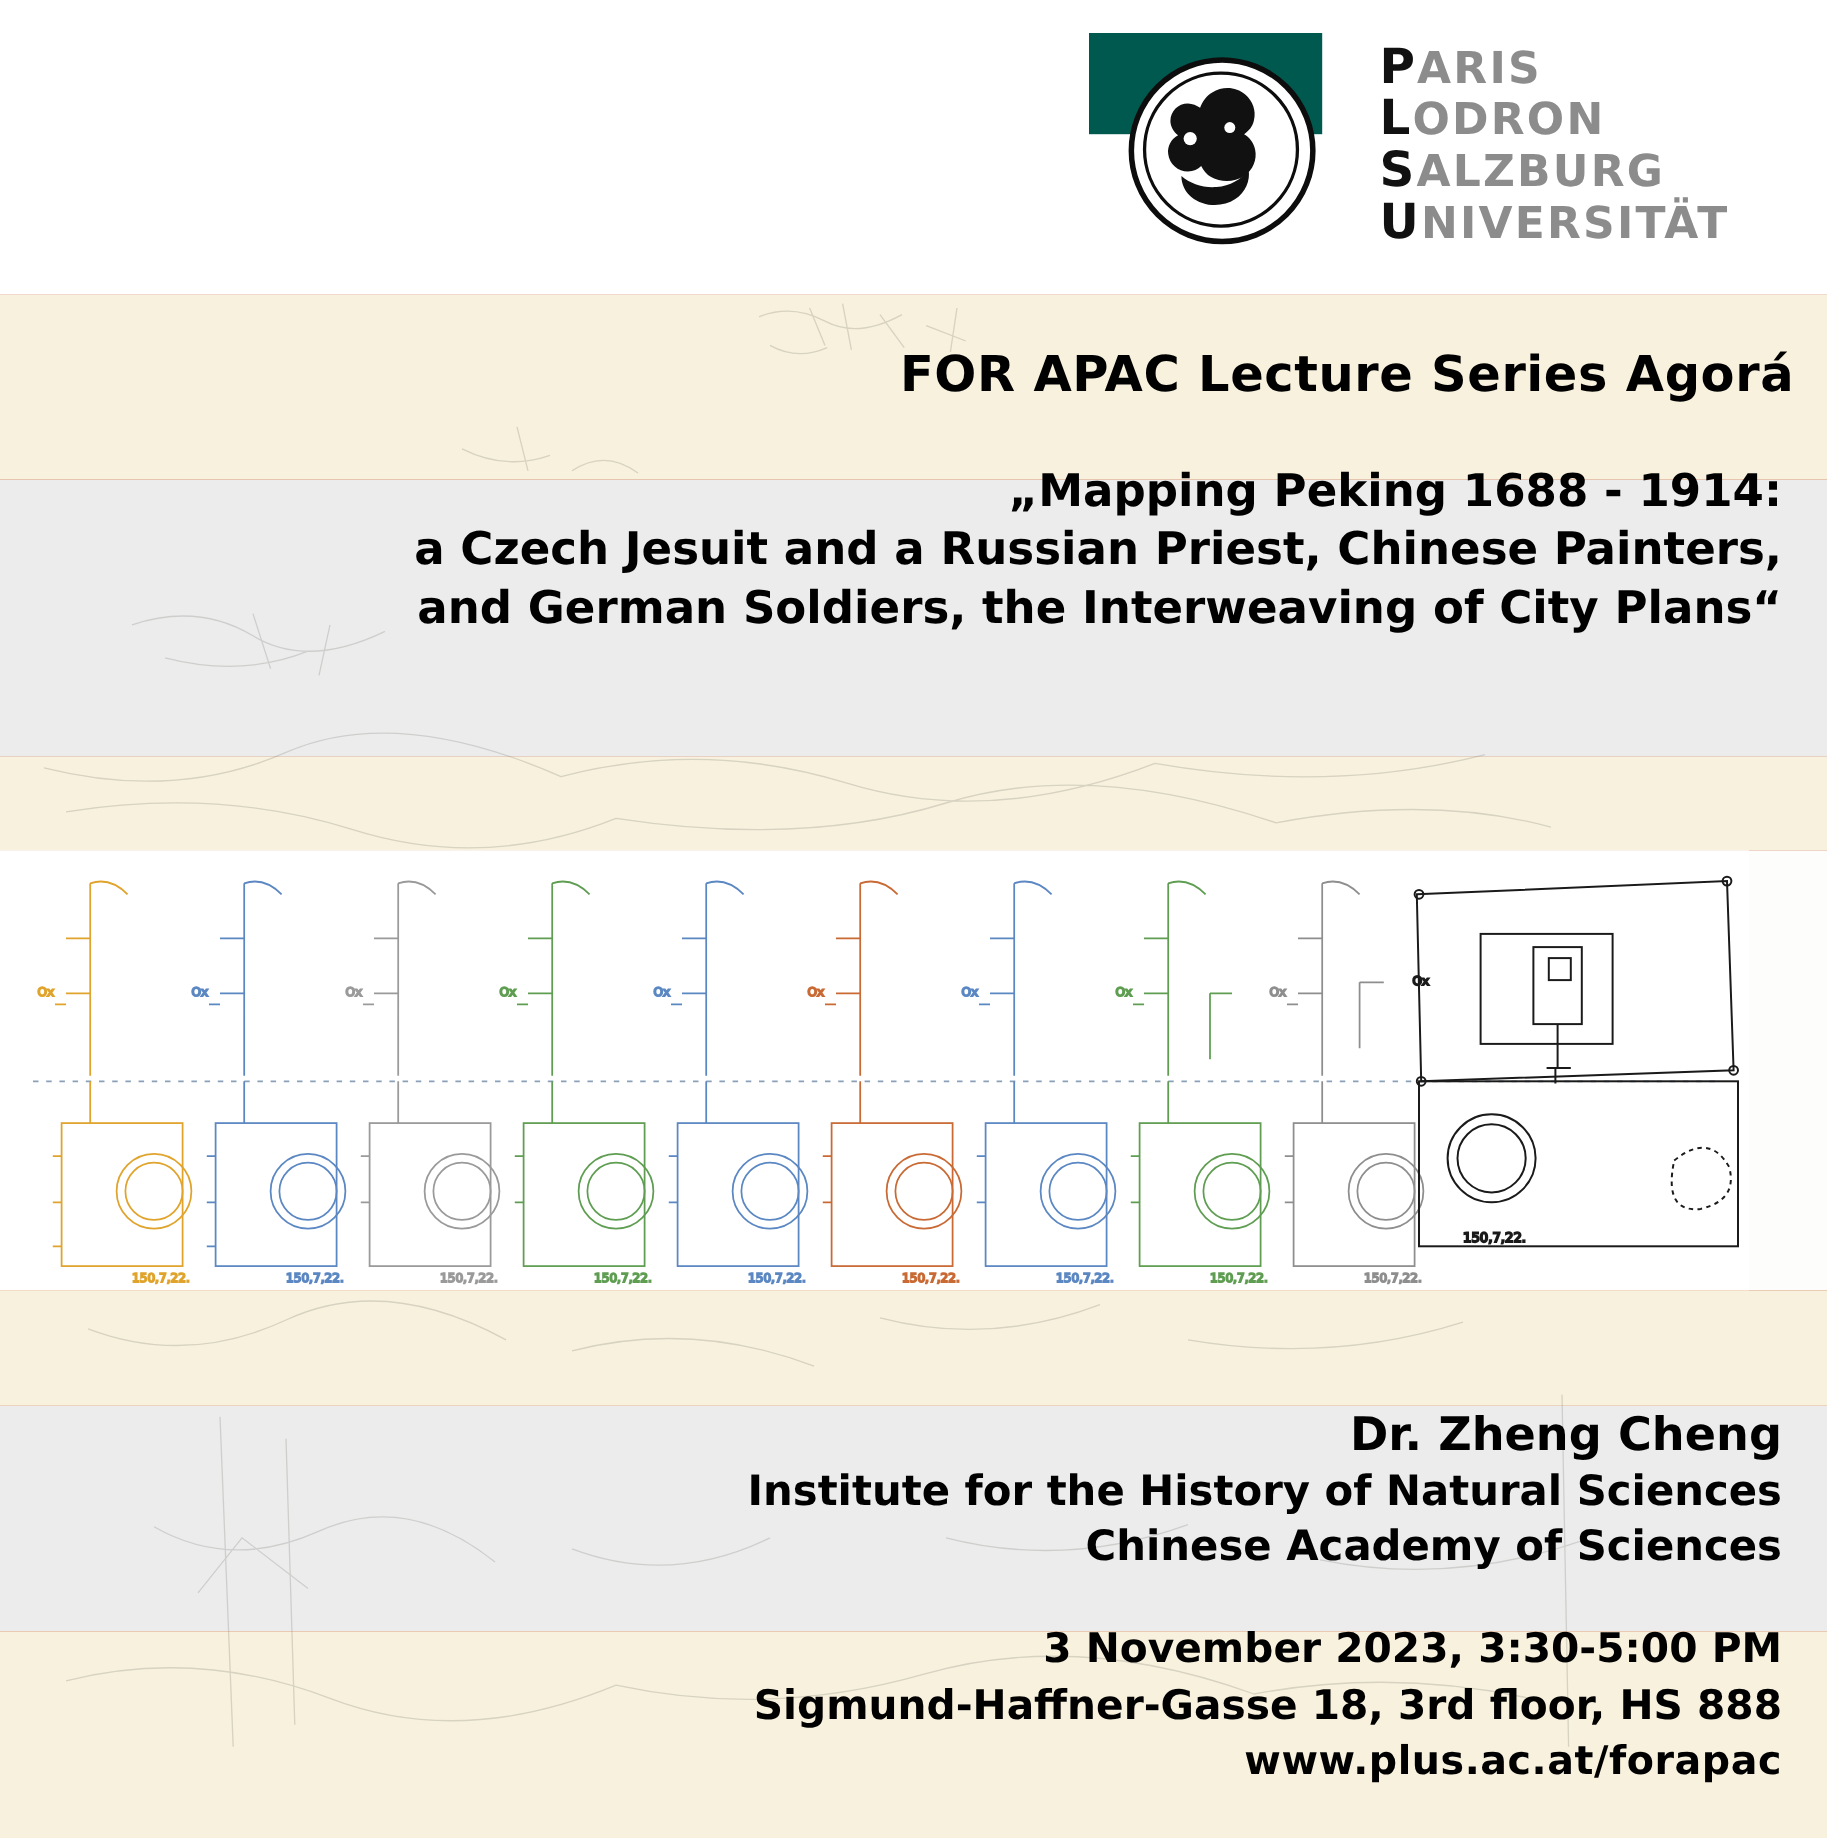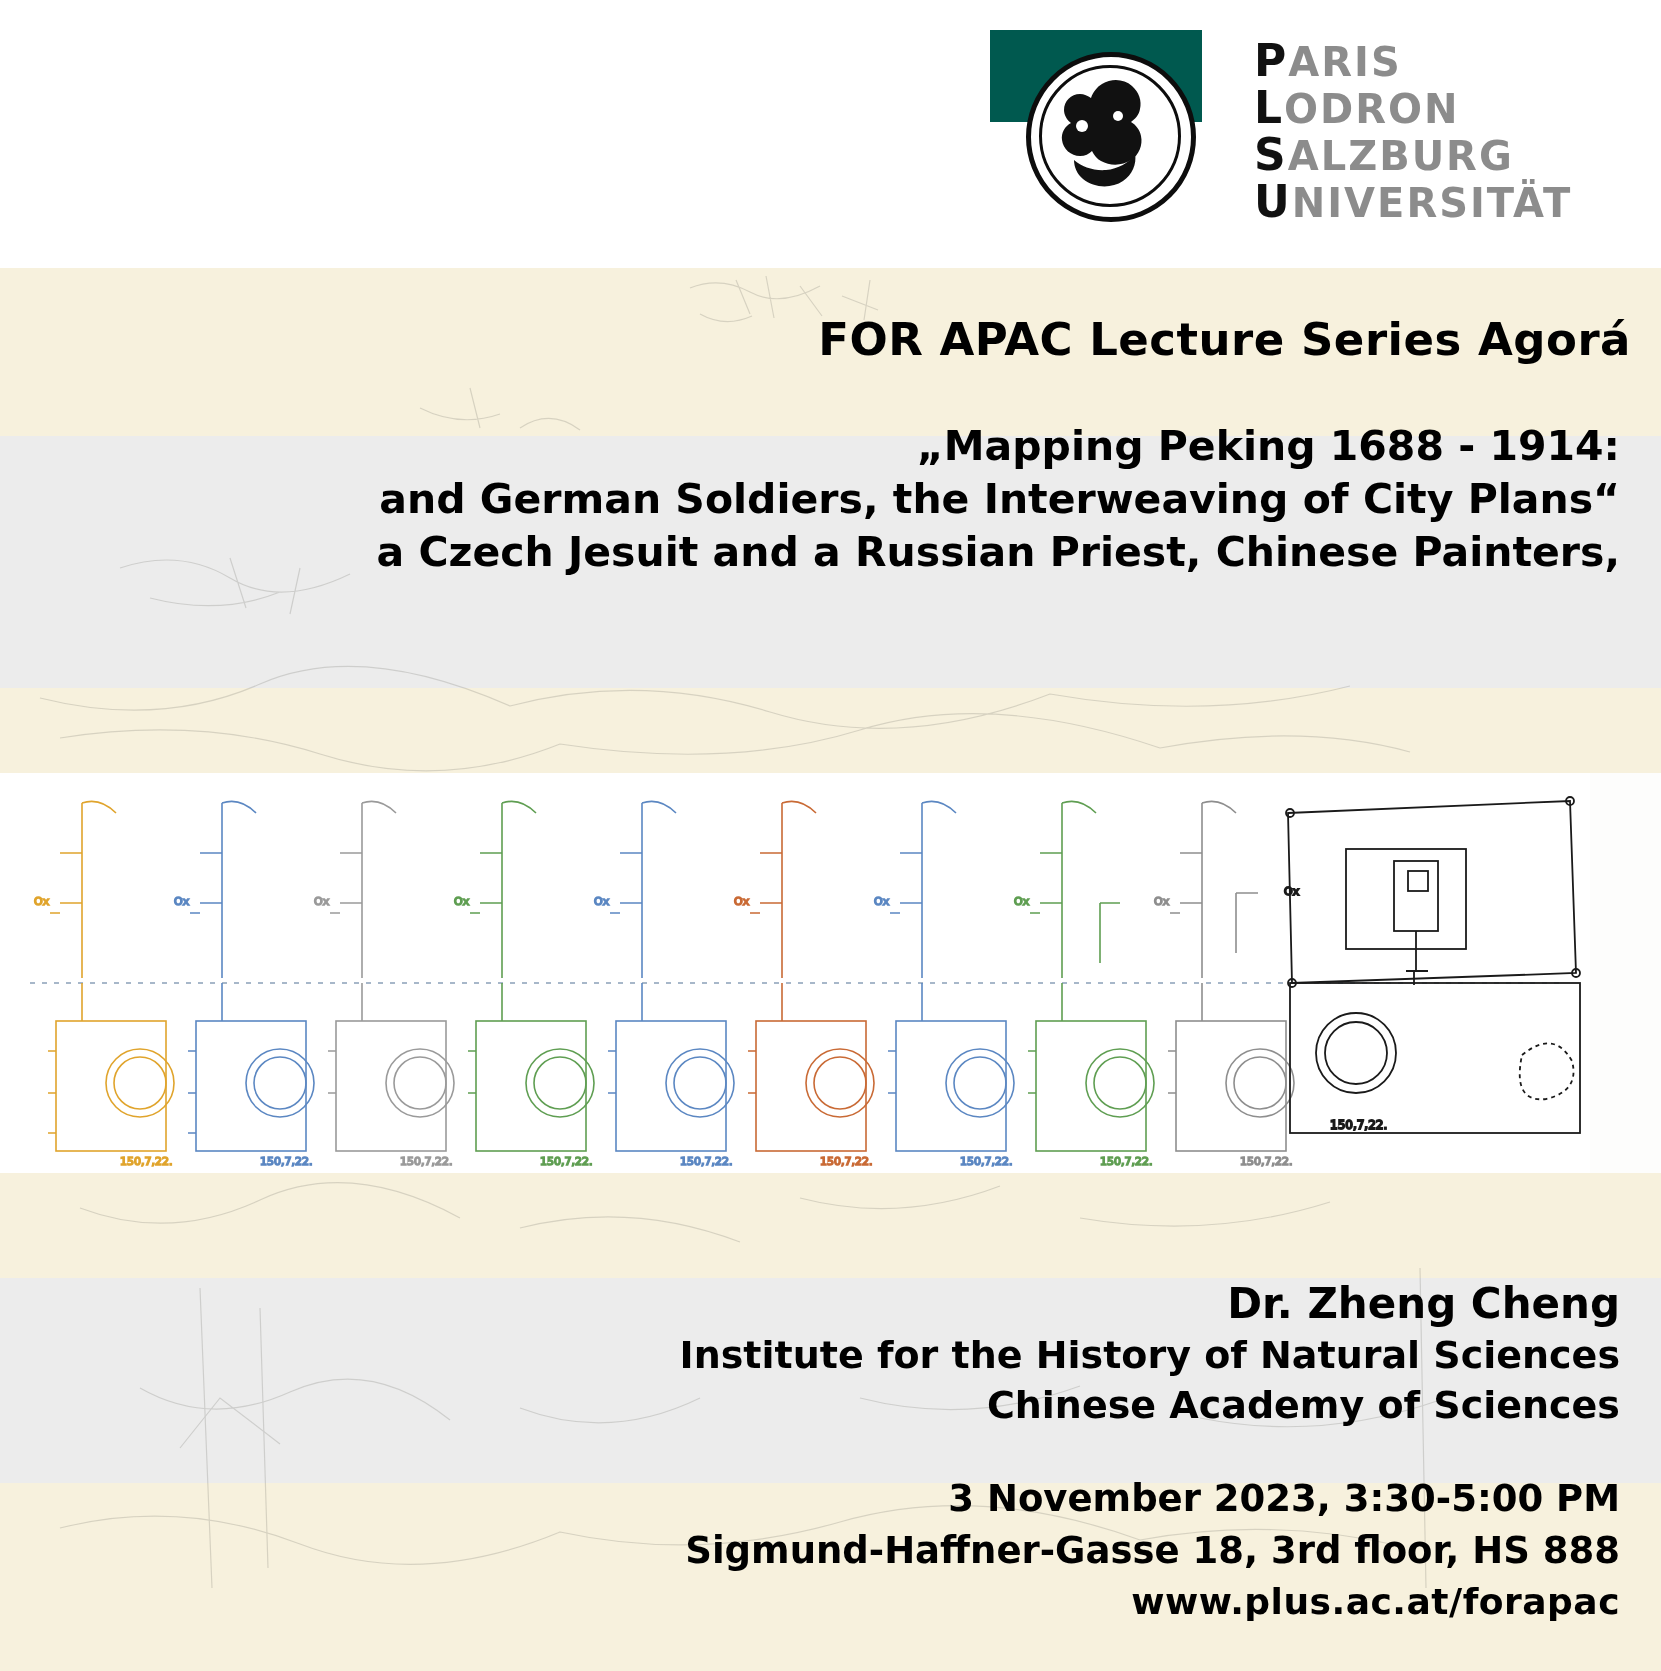--- a/index.html
+++ b/index.html
@@ -227,22 +227,22 @@
       <path d="M140 1120 q70 40 150 4 t160 28 M180 1180 l40 -50 60 46 M520 1140 q90 34 180 -10 M860 1130 q110 28 220 -12 M1200 1150 q120 24 240 -18"></path>
       <path d="M200 1020 l12 300 M260 1040 l8 260 M1420 1000 l6 320"></path>
       <path d="M60 1260 q120 -30 240 16 t260 -12 q140 30 280 -10 t300 18 q130 -24 260 6"></path>
     </g>
   </svg>
 
   <div class="title-series">FOR APAC Lecture Series Agorá</div>
 
   <div class="title-main">
     <div>„Mapping Peking 1688 - 1914:</div>
+    <div>a Czech Jesuit and a Russian Priest, Chinese Painters,</div>
     <div>and German Soldiers, the Interweaving of City Plans“</div>
-    <div>a Czech Jesuit and a Russian Priest, Chinese Painters,</div>
   </div>
 
   <div class="strip">
     <svg width="1590" height="400" viewBox="0 0 1590 400">
 
       <g>
         <line x1="30" y1="210" x2="1560" y2="210" stroke="#8aa0b8" stroke-width="1.6" stroke-dasharray="5 7"></line>
       </g>
 
       <g id="plans">

